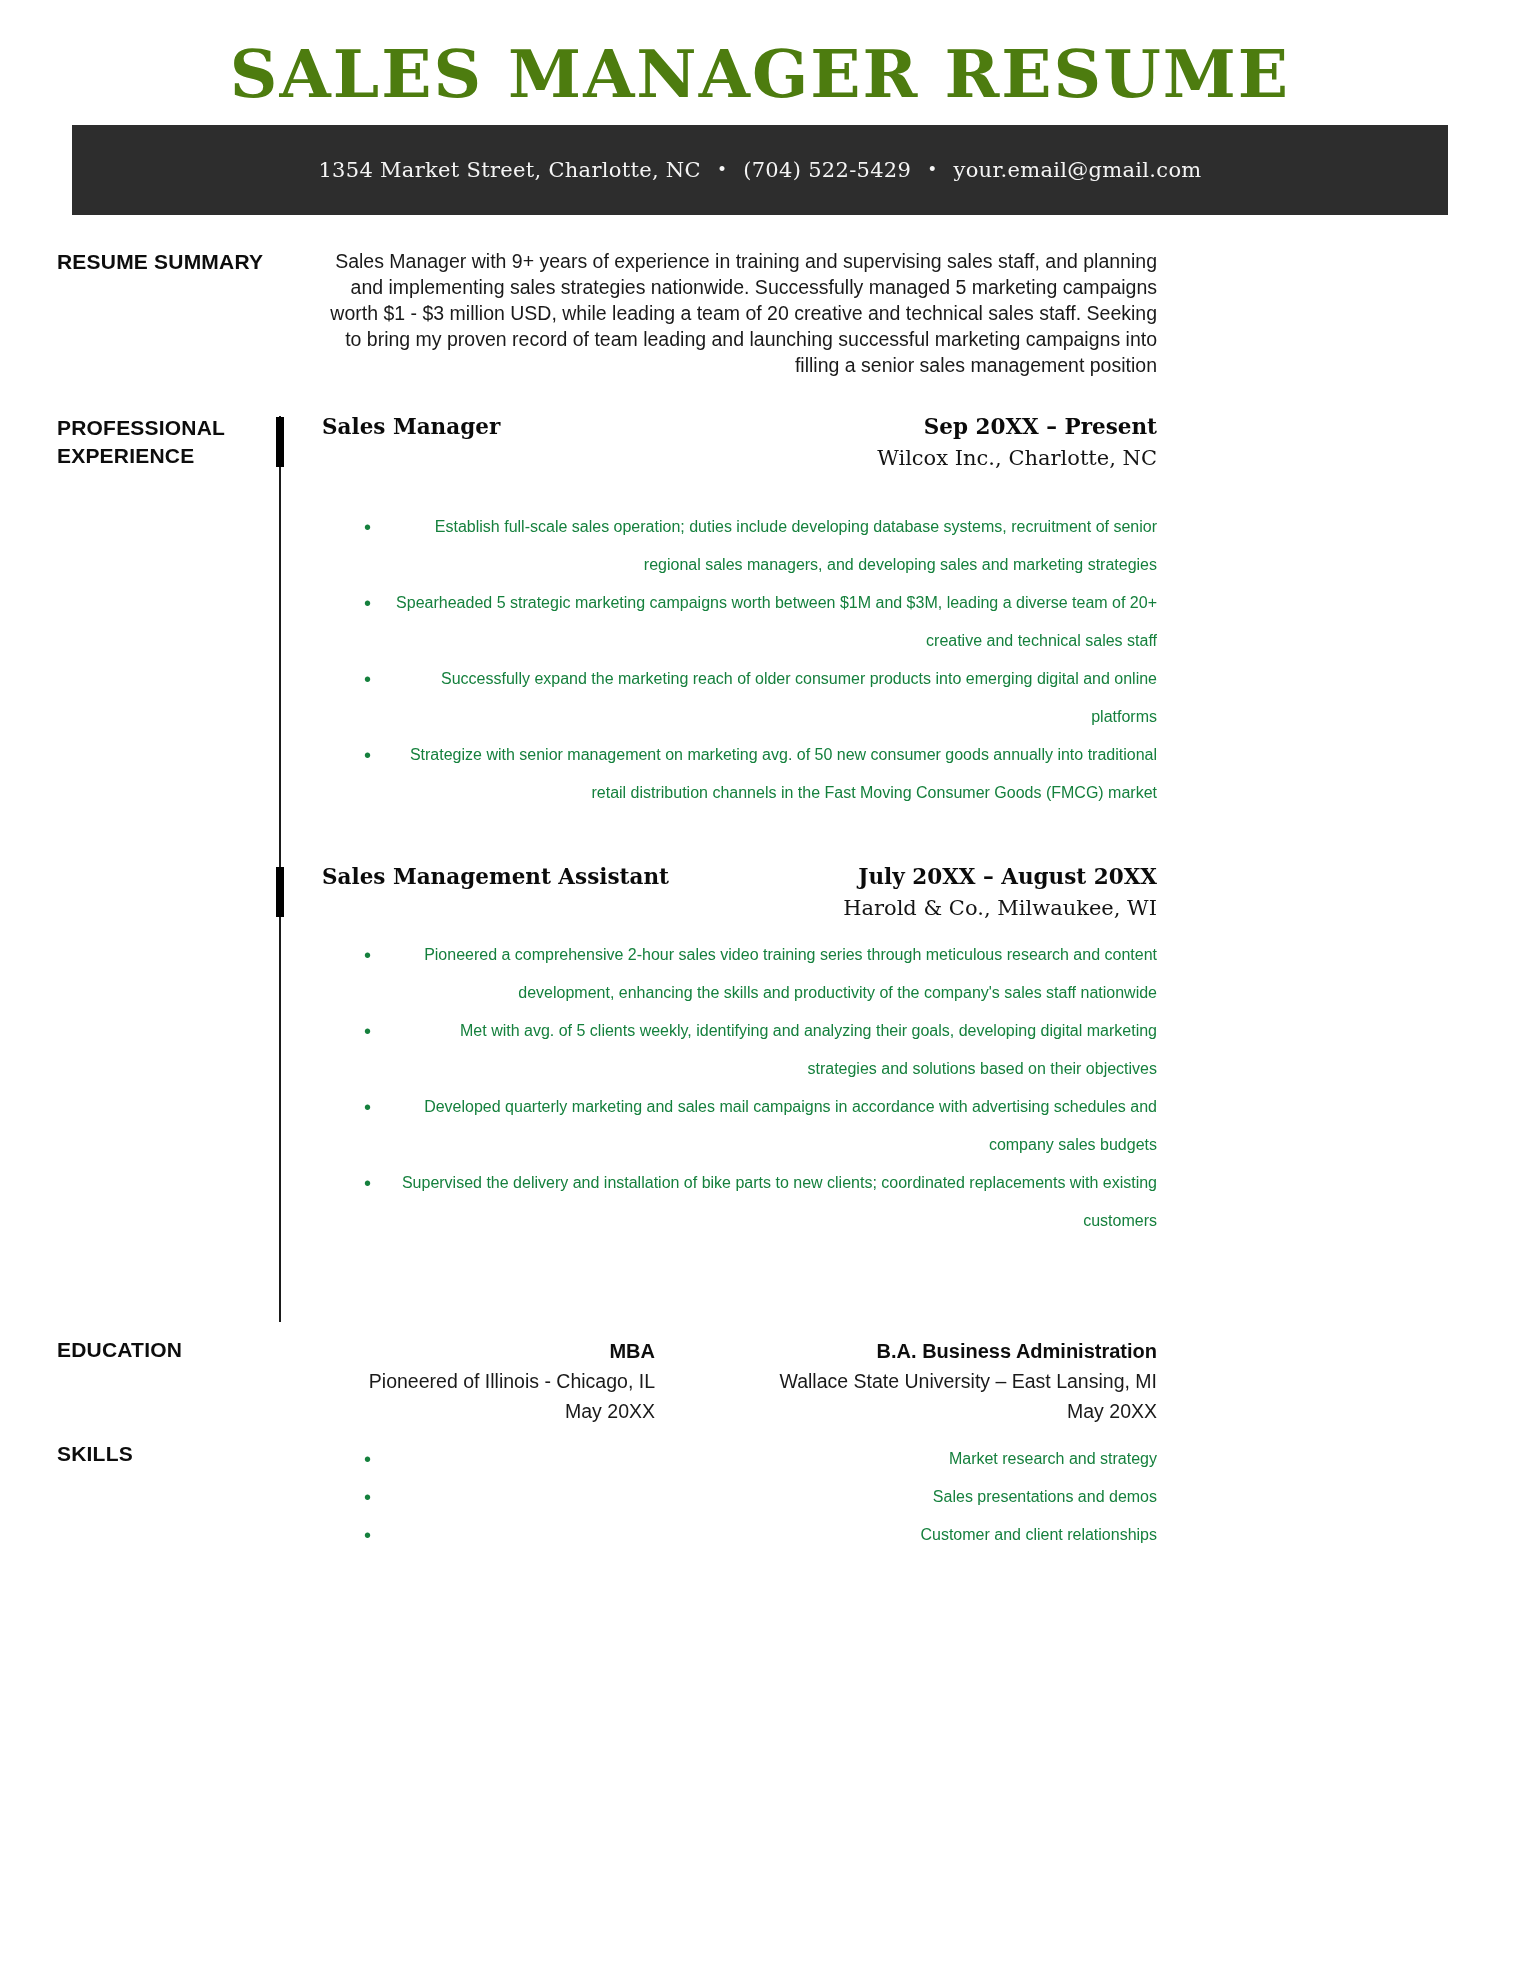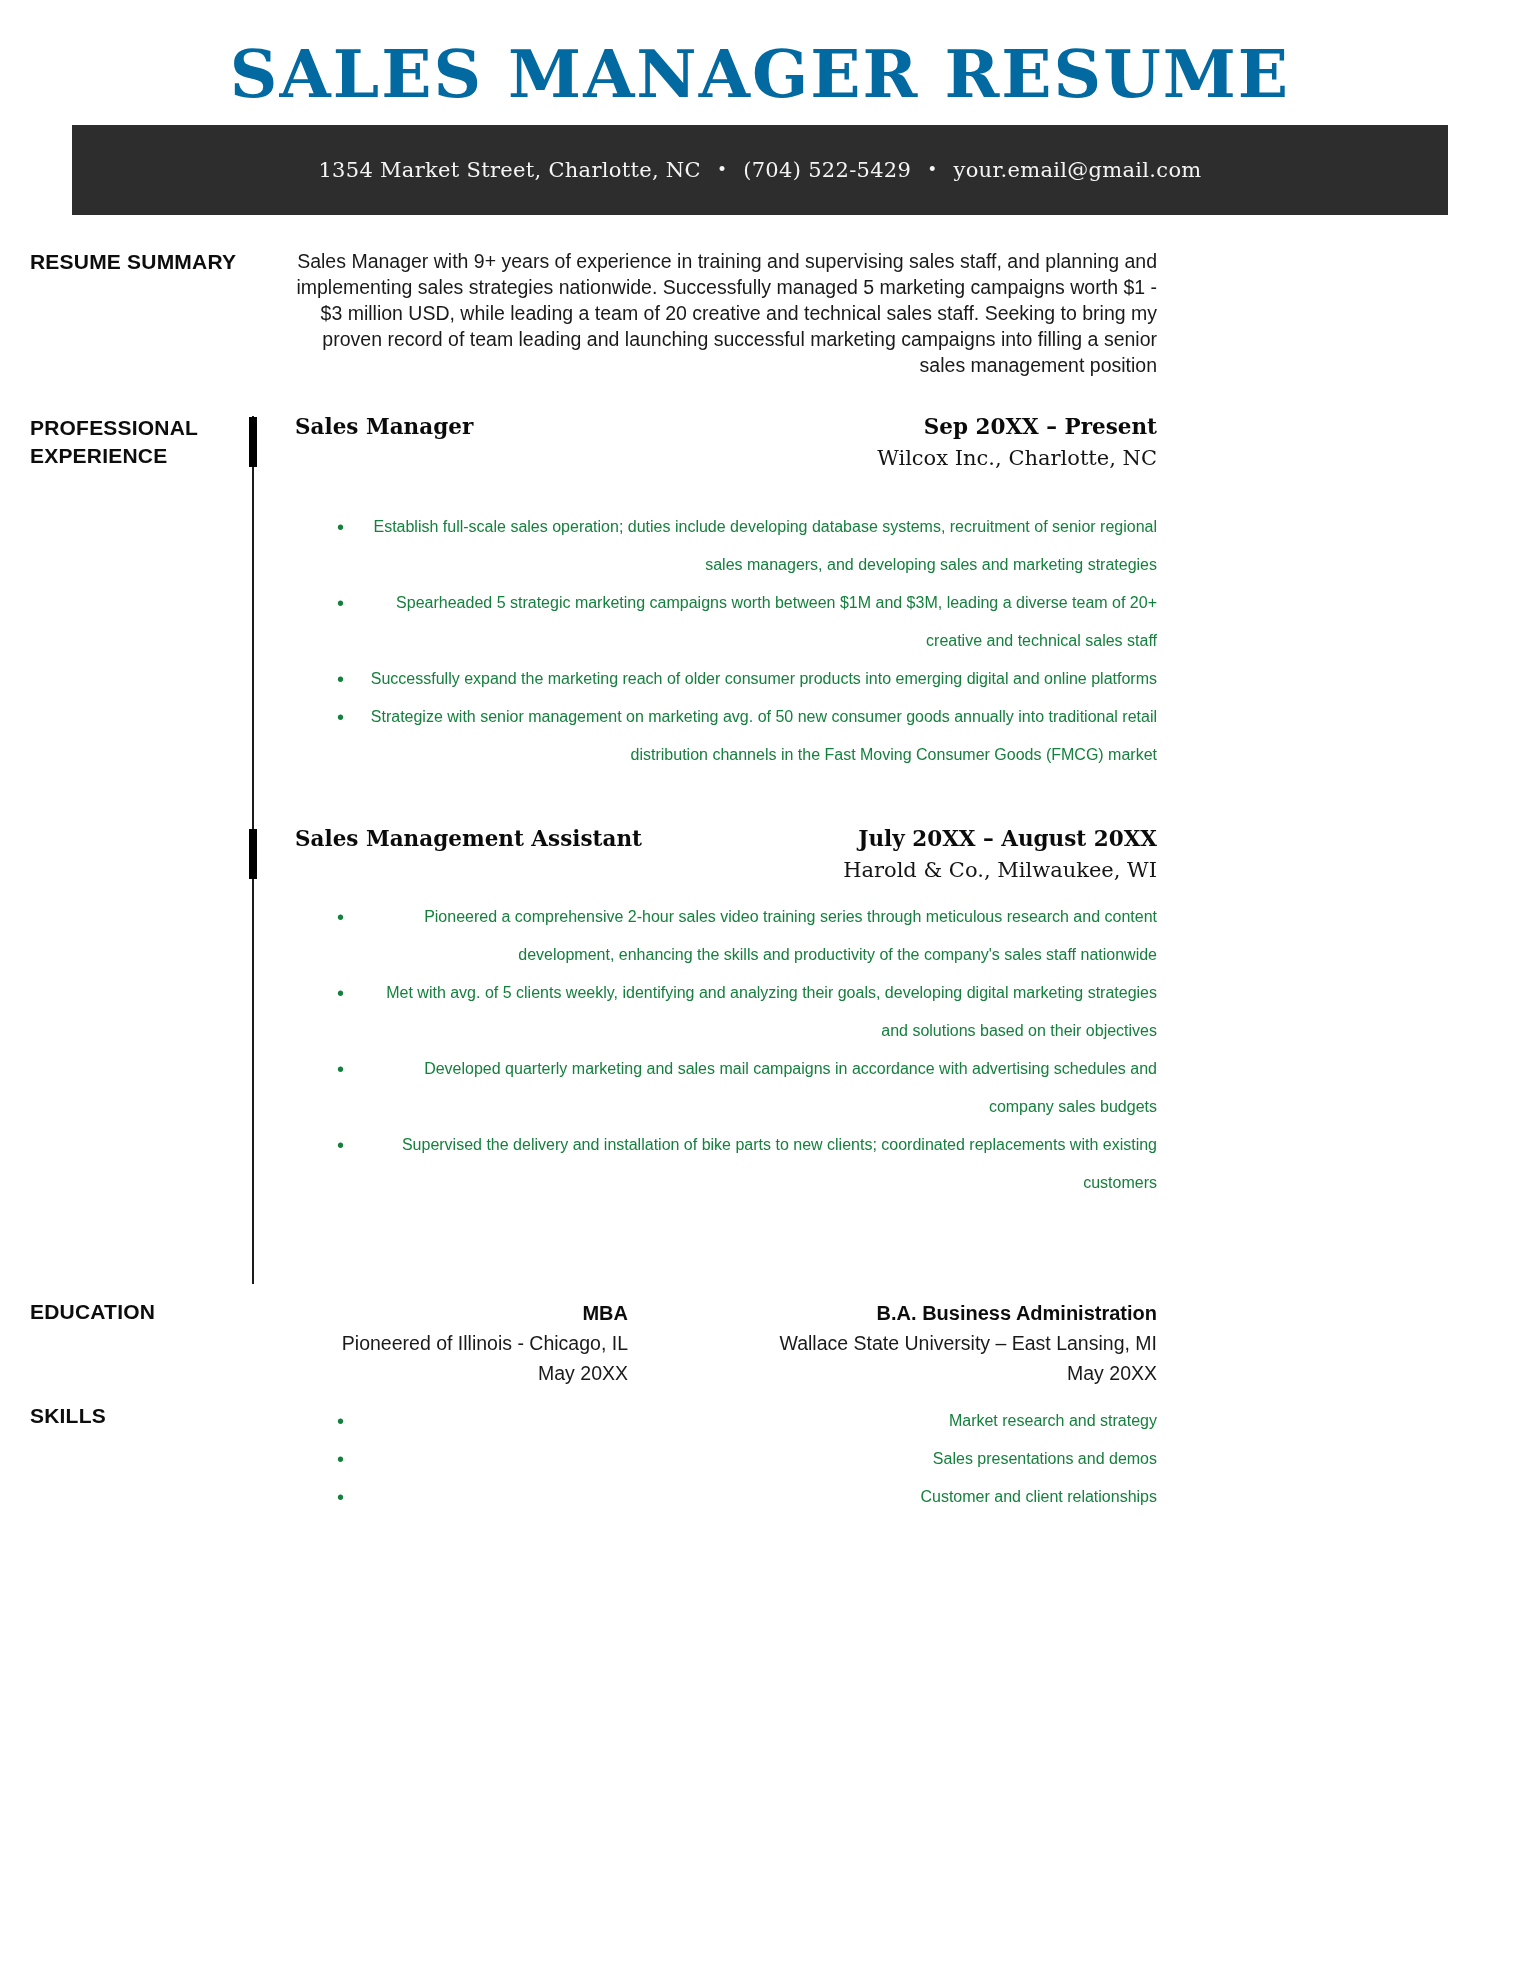--- a/index.html
+++ b/index.html
@@ -13,40 +13,40 @@
     font-family:"Liberation Sans", sans-serif;
   }
   
   .page-title {
     margin-top:40px;
     text-align:center;
     font-family:"DejaVu Serif", serif;
     font-weight:700;
     font-size:66px;
     letter-spacing:2px;
-    color:#0369a1;
+    color:#4d7c0f;
     line-height:1.05;
   }
   .contact-bar {
     margin:16px 72px 0 72px;
     height:90px;
     background:#2d2d2d;
     display:flex;
     align-items:center;
     justify-content:center;
     font-family:"DejaVu Serif", serif;
     font-size:21px;
     color:#f5f5f5;
     letter-spacing:0.3px;
   }
   .contact-bar .sep { margin:0 16px; font-size:17px; position:relative; top:-1px; }
   
   .row {
     display:flex;
-    padding-left:30px;
+    padding-left:57px;
     padding-right:363px;
   }
   .row .label-col {
     flex:0 0 265px;
     font-weight:700;
     font-size:21px;
     line-height:28px;
     color:#0d0d0d;
     letter-spacing:0.2px;
   }

